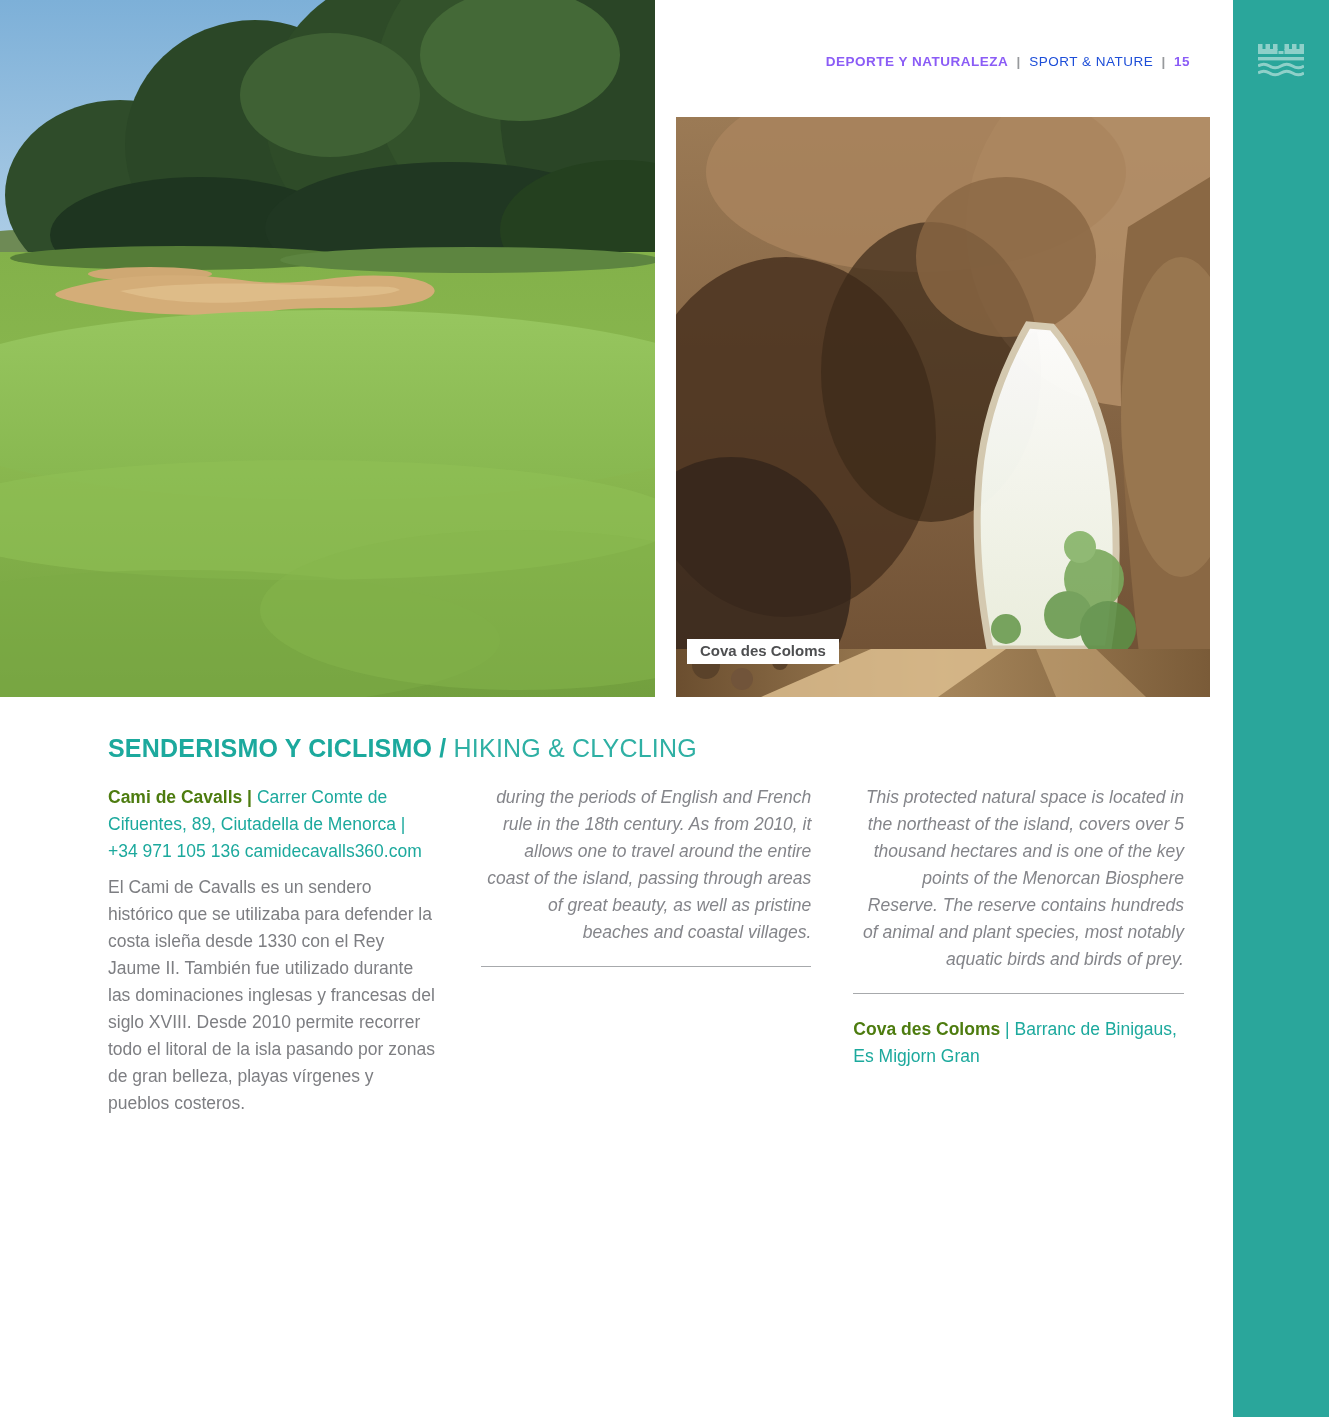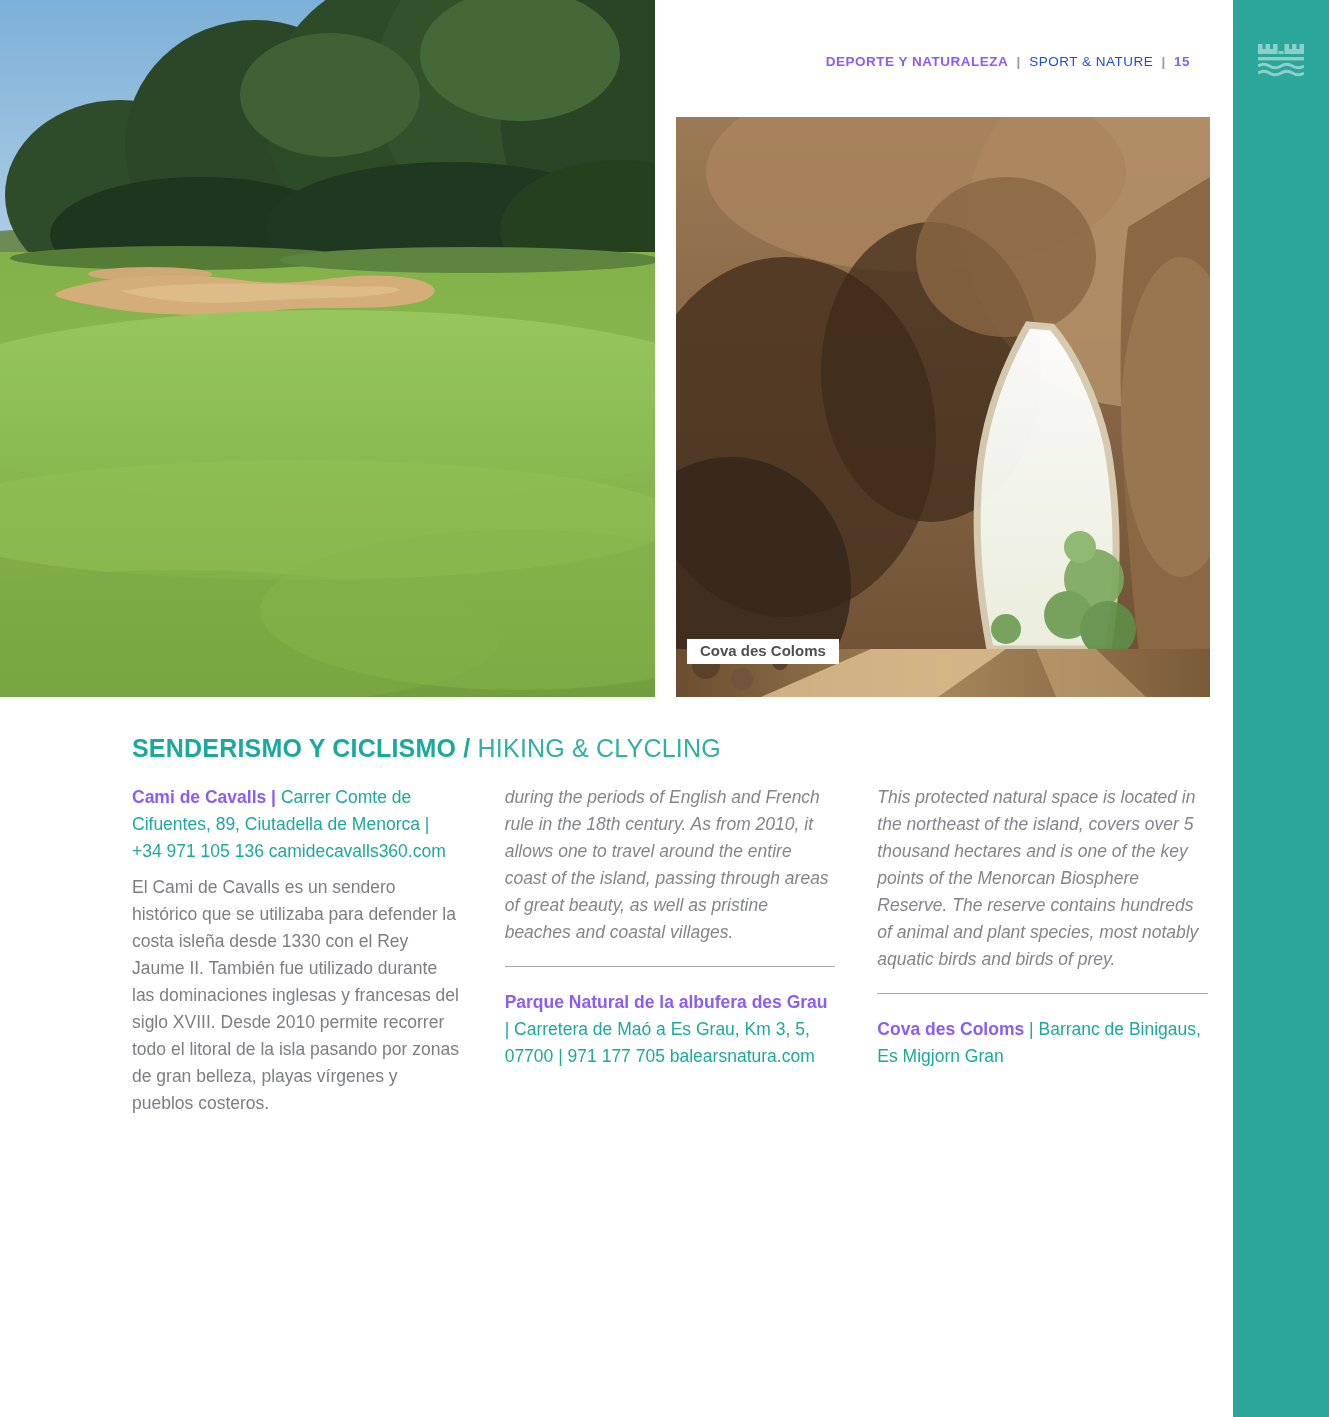--- a/index.html
+++ b/index.html
@@ -42,43 +42,43 @@
   .photo-caption{
     position:absolute;left:11px;bottom:33px;
     background:#ffffff;
     padding:3px 13px 5px;
     font-size:15px;font-weight:bold;color:#4e4f51;
     white-space:nowrap;
   }
 
   
   .content{
-    position:absolute;left:132px;top:733px;width:1076px;
+    position:absolute;left:108px;top:733px;width:1076px;
   }
   .section-title{
     font-size:25px;font-weight:bold;color:#1ca99d;
     letter-spacing:.2px;line-height:30px;
   }
   .section-title .light{font-weight:normal;color:#2fb0a4;}
 
   .cols{
     display:grid;
     grid-template-columns:repeat(3,1fr);
     column-gap:42px;
     margin-top:21px;
   }
   .col{
     font-size:17.5px;line-height:27px;color:#7d7e82;
   }
   .entry-head{
     color:#1ca99d;margin:0 0 9px;
   }
-  .entry-head .name{font-weight:bold;color:#8b5cf6;}
+  .entry-head .name{font-weight:bold;color:#4d7c0f;}
   .col p{margin:0 0 9px;}
-  .col p.en{font-style:italic;color:#84858a;margin-bottom:0;}
+  .col p.en{font-style:italic;color:#84858a;margin-bottom:0;text-align:right;}
   .rule{
     border:none;border-top:1px solid #a7a9ac;
     margin:20px 0 22px;width:100%;
   }
 </style>
 </head>
 <body>
 
 <div class="photo-golf">
   <svg viewBox="0 0 655 697" preserveAspectRatio="none" aria-hidden="true">
@@ -213,24 +213,20 @@
       <p class="entry-head">
         <span class="name">Cami de Cavalls |</span>
         <span class="detail">Carrer Comte de Cifuentes, 89, Ciutadella de Menorca | +34 971 105 136 camidecavalls360.com</span>
       </p>
       <p class="es">El Cami de Cavalls es un sendero histórico que se utilizaba para defender la costa isleña desde 1330 con el Rey Jaume II. También fue utilizado durante las dominaciones inglesas y francesas del siglo XVIII. Desde 2010 permite recorrer todo el litoral de la isla pasando por zonas de gran belleza, playas vírgenes y pueblos costeros.</p>
     </div>
 
     <div class="col">
       <p class="en">during the periods of English and French rule in the 18th century. As from 2010, it allows one to travel around the entire coast of the island, passing through areas of great beauty, as well as pristine beaches and coastal villages.</p>
       <hr class="rule">
-      <p class="entry-head">
-        <span class="name">Parque Natural de la albufera des Grau</span>
-        <span class="detail">| Carretera de Maó a Es Grau, Km 3, 5, 07700 | 971 177 705 balearsnatura.com</span>
-      </p>
     </div>
 
     <div class="col">
       <p class="en">This protected natural space is located in the northeast of the island, covers over 5 thousand hectares and is one of the key points of the Menorcan Biosphere Reserve. The reserve contains hundreds of animal and plant species, most notably aquatic birds and birds of prey.</p>
       <hr class="rule">
       <p class="entry-head">
         <span class="name">Cova des Coloms</span>
         <span class="detail">| Barranc de Binigaus, Es Migjorn Gran</span>
       </p>
     </div>

